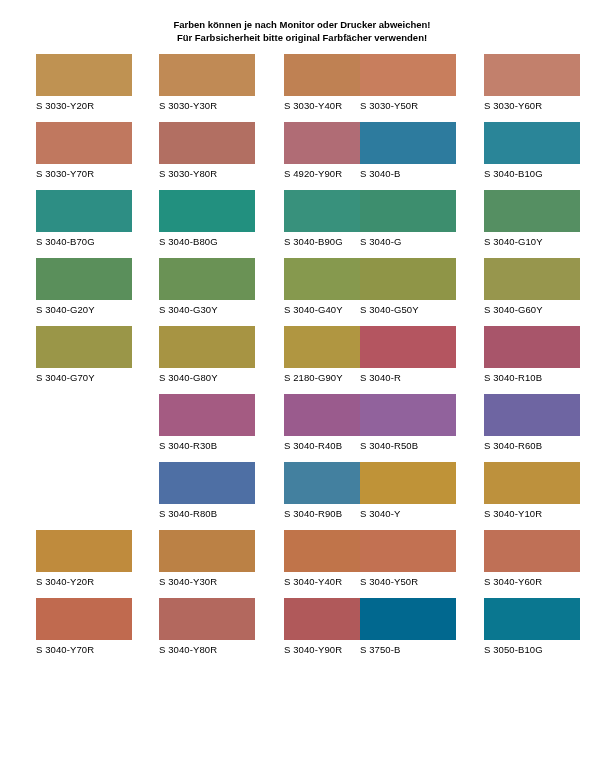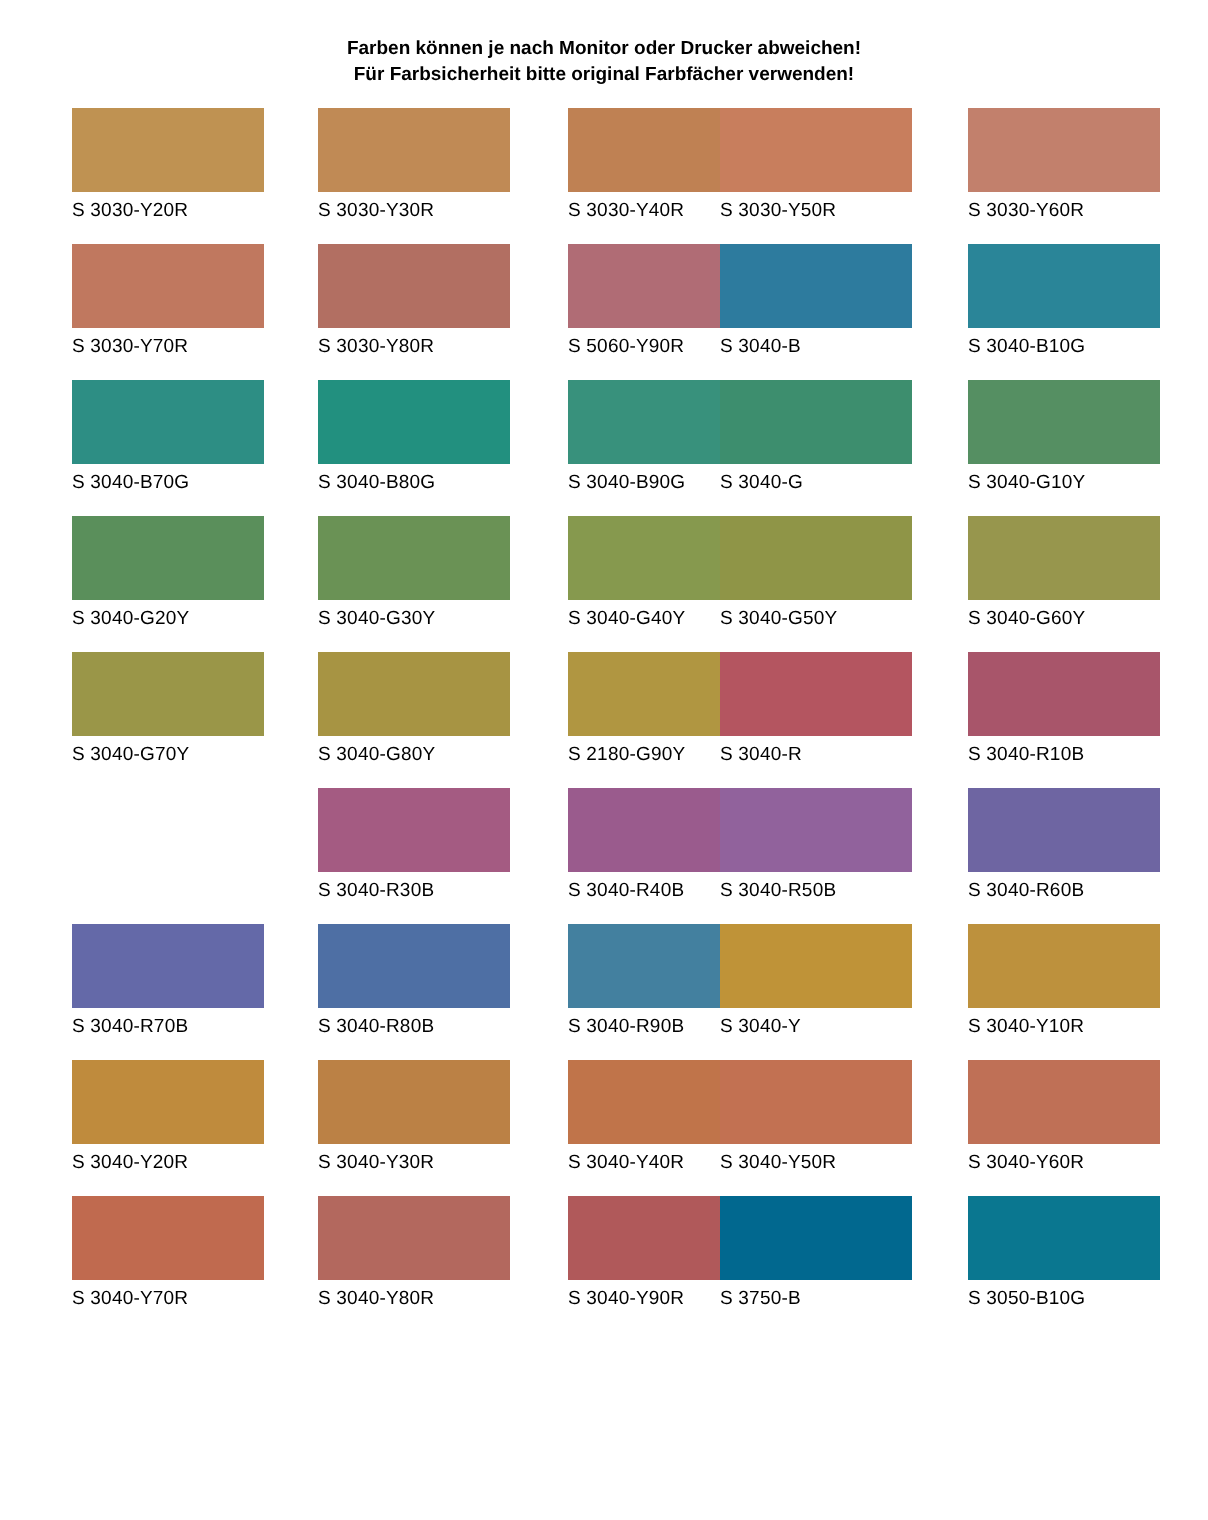--- a/index.html
+++ b/index.html
@@ -98,21 +98,21 @@
       <div class="swatch-cell" data-col="0">
         <div class="swatch-chip" title="S  3030-Y70R" style="background-color: rgb(192, 120, 95);"></div>
         <div class="swatch-label">S  3030-Y70R</div>
       </div>
       <div class="swatch-cell" data-col="1">
         <div class="swatch-chip" title="S  3030-Y80R" style="background-color: rgb(178, 111, 98);"></div>
         <div class="swatch-label">S  3030-Y80R</div>
       </div>
       <div class="swatch-cell" data-col="2">
         <div class="swatch-chip" title="S  3030-Y90R" style="background-color: rgb(176, 108, 117);"></div>
-        <div class="swatch-label">S  5060-Y90R</div>
+        <div class="swatch-label">S  4920-Y90R</div>
       </div>
       <div class="swatch-cell" data-col="3">
         <div class="swatch-chip" title="S 3040-B" style="background-color: rgb(45, 123, 158);"></div>
         <div class="swatch-label">S 3040-B</div>
       </div>
       <div class="swatch-cell" data-col="4">
         <div class="swatch-chip" title="S  3040-B10G" style="background-color: rgb(42, 133, 152);"></div>
         <div class="swatch-label">S  3040-B10G</div>
       </div>
     </div>
@@ -194,24 +194,20 @@
       <div class="swatch-cell" data-col="3">
         <div class="swatch-chip" title="S 3040-R50B" style="background-color: rgb(145, 98, 156);"></div>
         <div class="swatch-label">S 3040-R50B</div>
       </div>
       <div class="swatch-cell" data-col="4">
         <div class="swatch-chip" title="S 3040-R60B" style="background-color: rgb(110, 101, 162);"></div>
         <div class="swatch-label">S 3040-R60B</div>
       </div>
     </div>
     <div class="swatch-row">
-      <div class="swatch-cell" data-col="0">
-        <div class="swatch-chip" title="S 3040-R70B" style="background-color: rgb(100, 105, 168);"></div>
-        <div class="swatch-label">S 3040-R70B</div>
-      </div>
       <div class="swatch-cell" data-col="1">
         <div class="swatch-chip" title="S 3040-R80B" style="background-color: rgb(78, 111, 164);"></div>
         <div class="swatch-label">S 3040-R80B</div>
       </div>
       <div class="swatch-cell" data-col="2">
         <div class="swatch-chip" title="S 3040-R90B" style="background-color: rgb(67, 128, 159);"></div>
         <div class="swatch-label">S 3040-R90B</div>
       </div>
       <div class="swatch-cell" data-col="3">
         <div class="swatch-chip" title="S 3040-Y" style="background-color: rgb(191, 147, 56);"></div>

